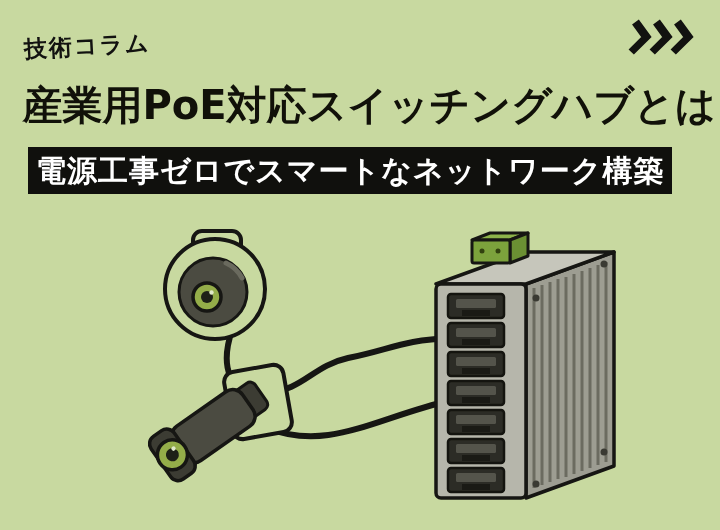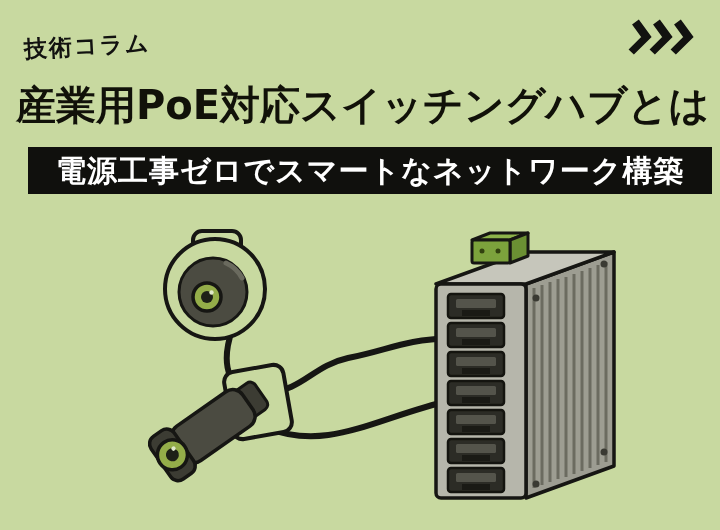--- a/index.html
+++ b/index.html
@@ -12,27 +12,27 @@
   .eyebrow {
     position: absolute; left: 24px; top: 34px;
     font-size: 23px; font-weight: 900; color: #121210;
     letter-spacing: 2px; transform: rotate(-3deg); transform-origin: left center;
     white-space: nowrap;
   }
   .arrows { position: absolute; right: 20px; top: 18px; }
   .title {
     position: absolute; left: 16px; top: 78px; margin: 0;
     width: 700px; font-size: 40px; font-weight: 900; color: #111109;
-    white-space: nowrap; letter-spacing: 0;
+    white-space: nowrap; letter-spacing: 0; text-align: right;
   }
   .subtitle {
     position: absolute; left: 28px; top: 147px;
     background: #10100d; color: #ffffff;
     font-size: 30px; font-weight: 800; line-height: 1.1;
-    padding: 7px 28px; letter-spacing: 1px; white-space: nowrap;
+    padding: 7px 8px; letter-spacing: 1px; white-space: nowrap;
   }
   .illustration { position: absolute; left: 0; top: 0; width: 720px; height: 530px; }
 </style>
 </head>
 <body>
 
 <div class="banner">
 
   <div class="eyebrow">技術コラム</div>
 

